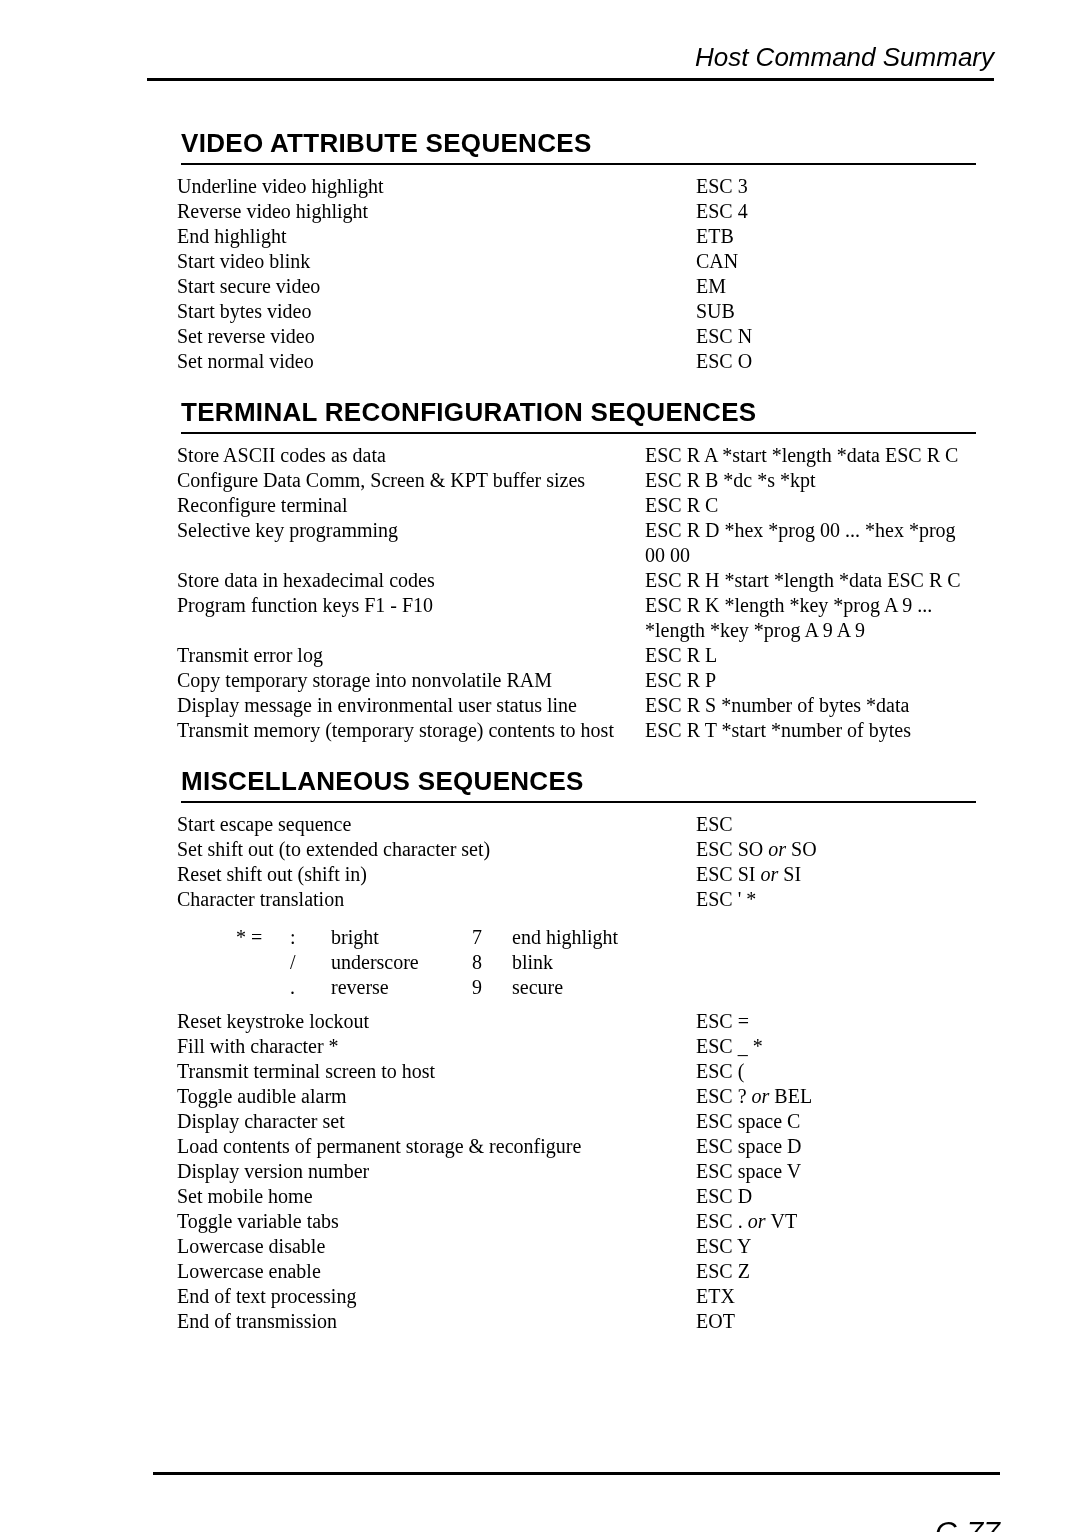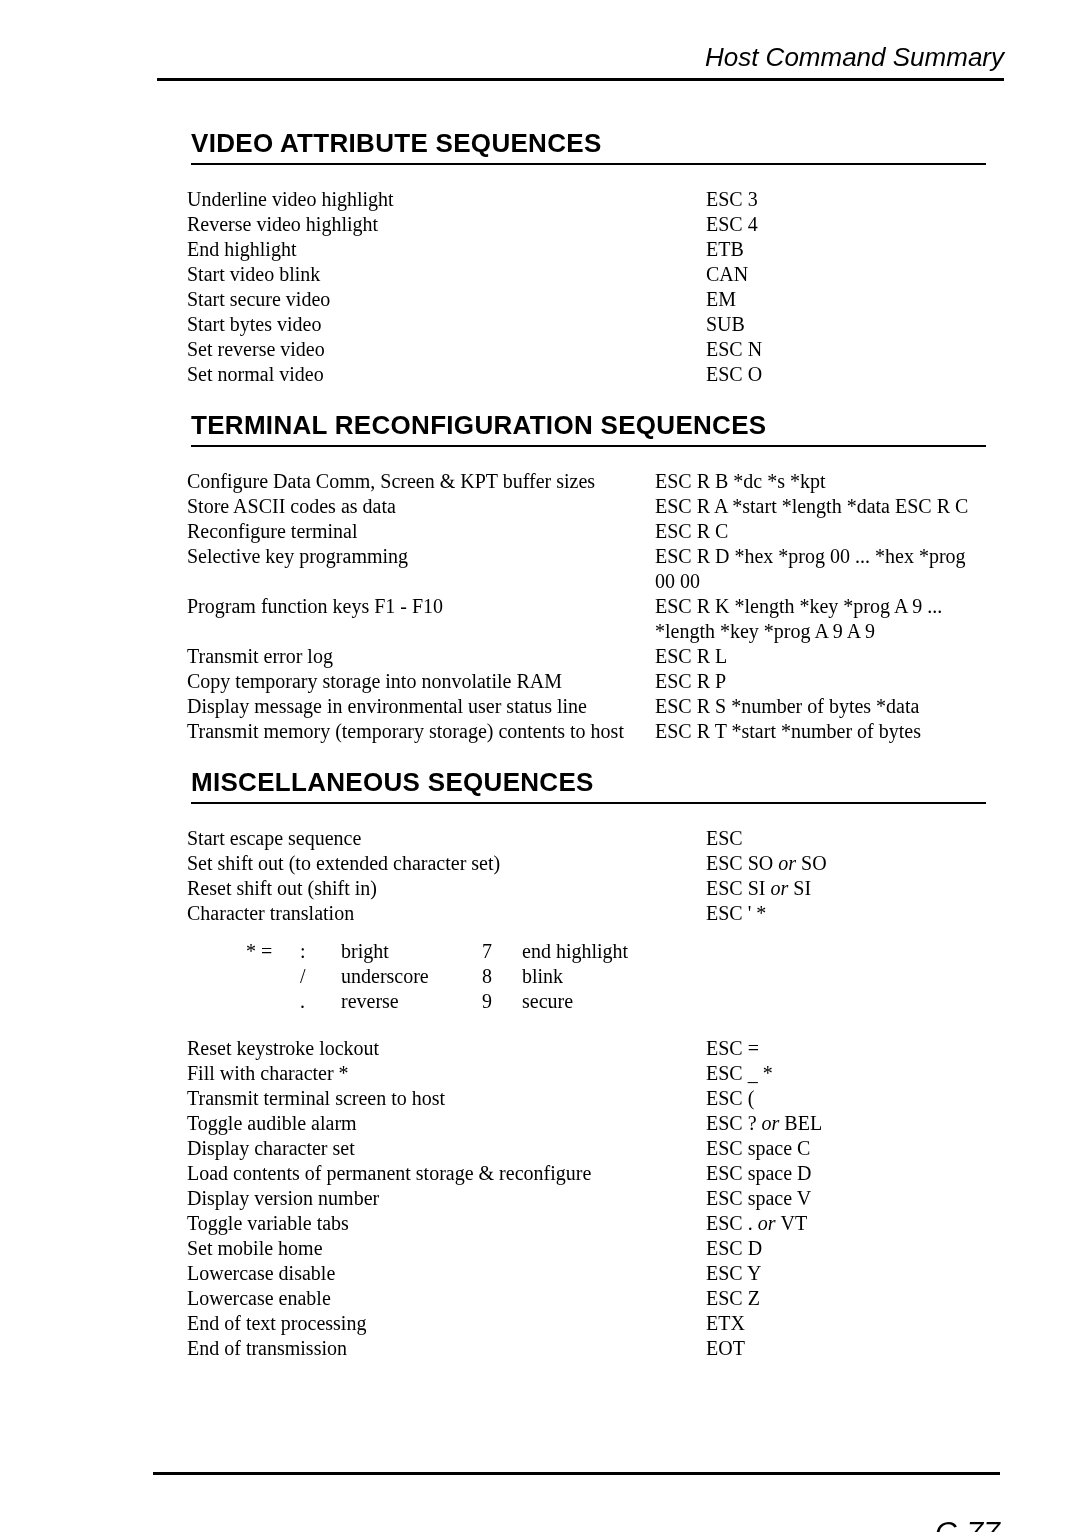--- a/index.html
+++ b/index.html
@@ -4,21 +4,21 @@
 <style>
   html,body{margin:0;padding:0;background:#ffffff;}
   .page{
     position:relative;
     width:1080px;height:1532px;
     background:#ffffff;color:#000;
     font-family:"Liberation Serif", serif;
     overflow:hidden;
   }
   .content{
-    position:absolute;left:157px;top:0;width:847px;
+    position:absolute;left:147px;top:0;width:847px;
   }
   
   .header{
     padding-top:43px;padding-bottom:6px;
     border-bottom:3px solid #000;
     text-align:right;
   }
   .header-title{
     font-family:"Liberation Sans", sans-serif;
     font-style:italic;font-size:26px;line-height:29px;
@@ -26,21 +26,21 @@
   
   .section{margin:24px 0 0 30px;}
   .section.first{margin-top:48px;}
   .section-title{
     margin:4px;
     font-family:"Liberation Sans", sans-serif;
     font-weight:bold;font-size:26px;line-height:29px;letter-spacing:0.3px;
     padding-bottom:5px;border-bottom:2px solid #000;
     width:795px;box-sizing:border-box;
   }
-  .rows{margin-top:22px;font-size:20px;line-height:25px;}
+  .rows{margin-top:9px;font-size:20px;line-height:25px;}
   .row{display:flex;align-items:flex-start;}
   .row-label{flex:0 0 519px;white-space:nowrap;}
   .section-terminal .row-label{flex:0 0 468px;}
   .row-code{white-space:nowrap;}
   .code-line{white-space:nowrap;}
   .seg-italic{font-style:italic;padding:0 5px;font-family:Liberation Serif, serif;}
   
   .legend{margin:13px 0 7px 59px;font-size:20px;line-height:25px;}
   .legend-row{display:flex;}
   .legend-prefix{width:54px;}
@@ -120,42 +120,48 @@
               <div class="row-code">
                 <div class="code-line">ESC O</div>
               </div>
             </div>
           </div>
         </section>
         <section class="section section-terminal">
           <h2 class="section-title">TERMINAL RECONFIGURATION SEQUENCES</h2>
           <div class="rows">
             <div class="row">
+              <div class="row-label">Store ASCII codes as data</div>
+              <div class="row-code">
+                <div class="code-line">ESC R A *start *length *data ESC R C</div>
+              </div>
+            </div>
+            <div class="row">
               <div class="row-label">Configure Data Comm, Screen &amp; KPT buffer sizes</div>
               <div class="row-code">
                 <div class="code-line">ESC R B *dc *s *kpt</div>
-              </div>
-            </div>
-            <div class="row">
-              <div class="row-label">Store ASCII codes as data</div>
-              <div class="row-code">
-                <div class="code-line">ESC R A *start *length *data ESC R C</div>
               </div>
             </div>
             <div class="row">
               <div class="row-label">Reconfigure terminal</div>
               <div class="row-code">
                 <div class="code-line">ESC R C</div>
               </div>
             </div>
             <div class="row">
               <div class="row-label">Selective key programming</div>
               <div class="row-code">
                 <div class="code-line">ESC R D *hex *prog 00 ... *hex *prog</div>
                 <div class="code-line">00 00</div>
+              </div>
+            </div>
+            <div class="row">
+              <div class="row-label">Store data in hexadecimal codes</div>
+              <div class="row-code">
+                <div class="code-line">ESC R H *start *length *data ESC R C</div>
               </div>
             </div>
             <div class="row">
               <div class="row-label">Program function keys F1 - F10</div>
               <div class="row-code">
                 <div class="code-line">ESC R K *length *key *prog A 9 ...</div>
                 <div class="code-line">*length *key *prog A 9 A 9</div>
               </div>
             </div>
             <div class="row">
@@ -272,29 +278,29 @@
                 <div class="code-line">ESC space D</div>
               </div>
             </div>
             <div class="row">
               <div class="row-label">Display version number</div>
               <div class="row-code">
                 <div class="code-line">ESC space V</div>
               </div>
             </div>
             <div class="row">
+              <div class="row-label">Set mobile home</div>
+              <div class="row-code">
+                <div class="code-line">ESC D</div>
+              </div>
+            </div>
+            <div class="row">
               <div class="row-label">Toggle variable tabs</div>
               <div class="row-code">
                 <div class="code-line">ESC .<span class="seg-italic">or</span>VT</div>
-              </div>
-            </div>
-            <div class="row">
-              <div class="row-label">Set mobile home</div>
-              <div class="row-code">
-                <div class="code-line">ESC D</div>
               </div>
             </div>
             <div class="row">
               <div class="row-label">Lowercase disable</div>
               <div class="row-code">
                 <div class="code-line">ESC Y</div>
               </div>
             </div>
             <div class="row">
               <div class="row-label">Lowercase enable</div>

